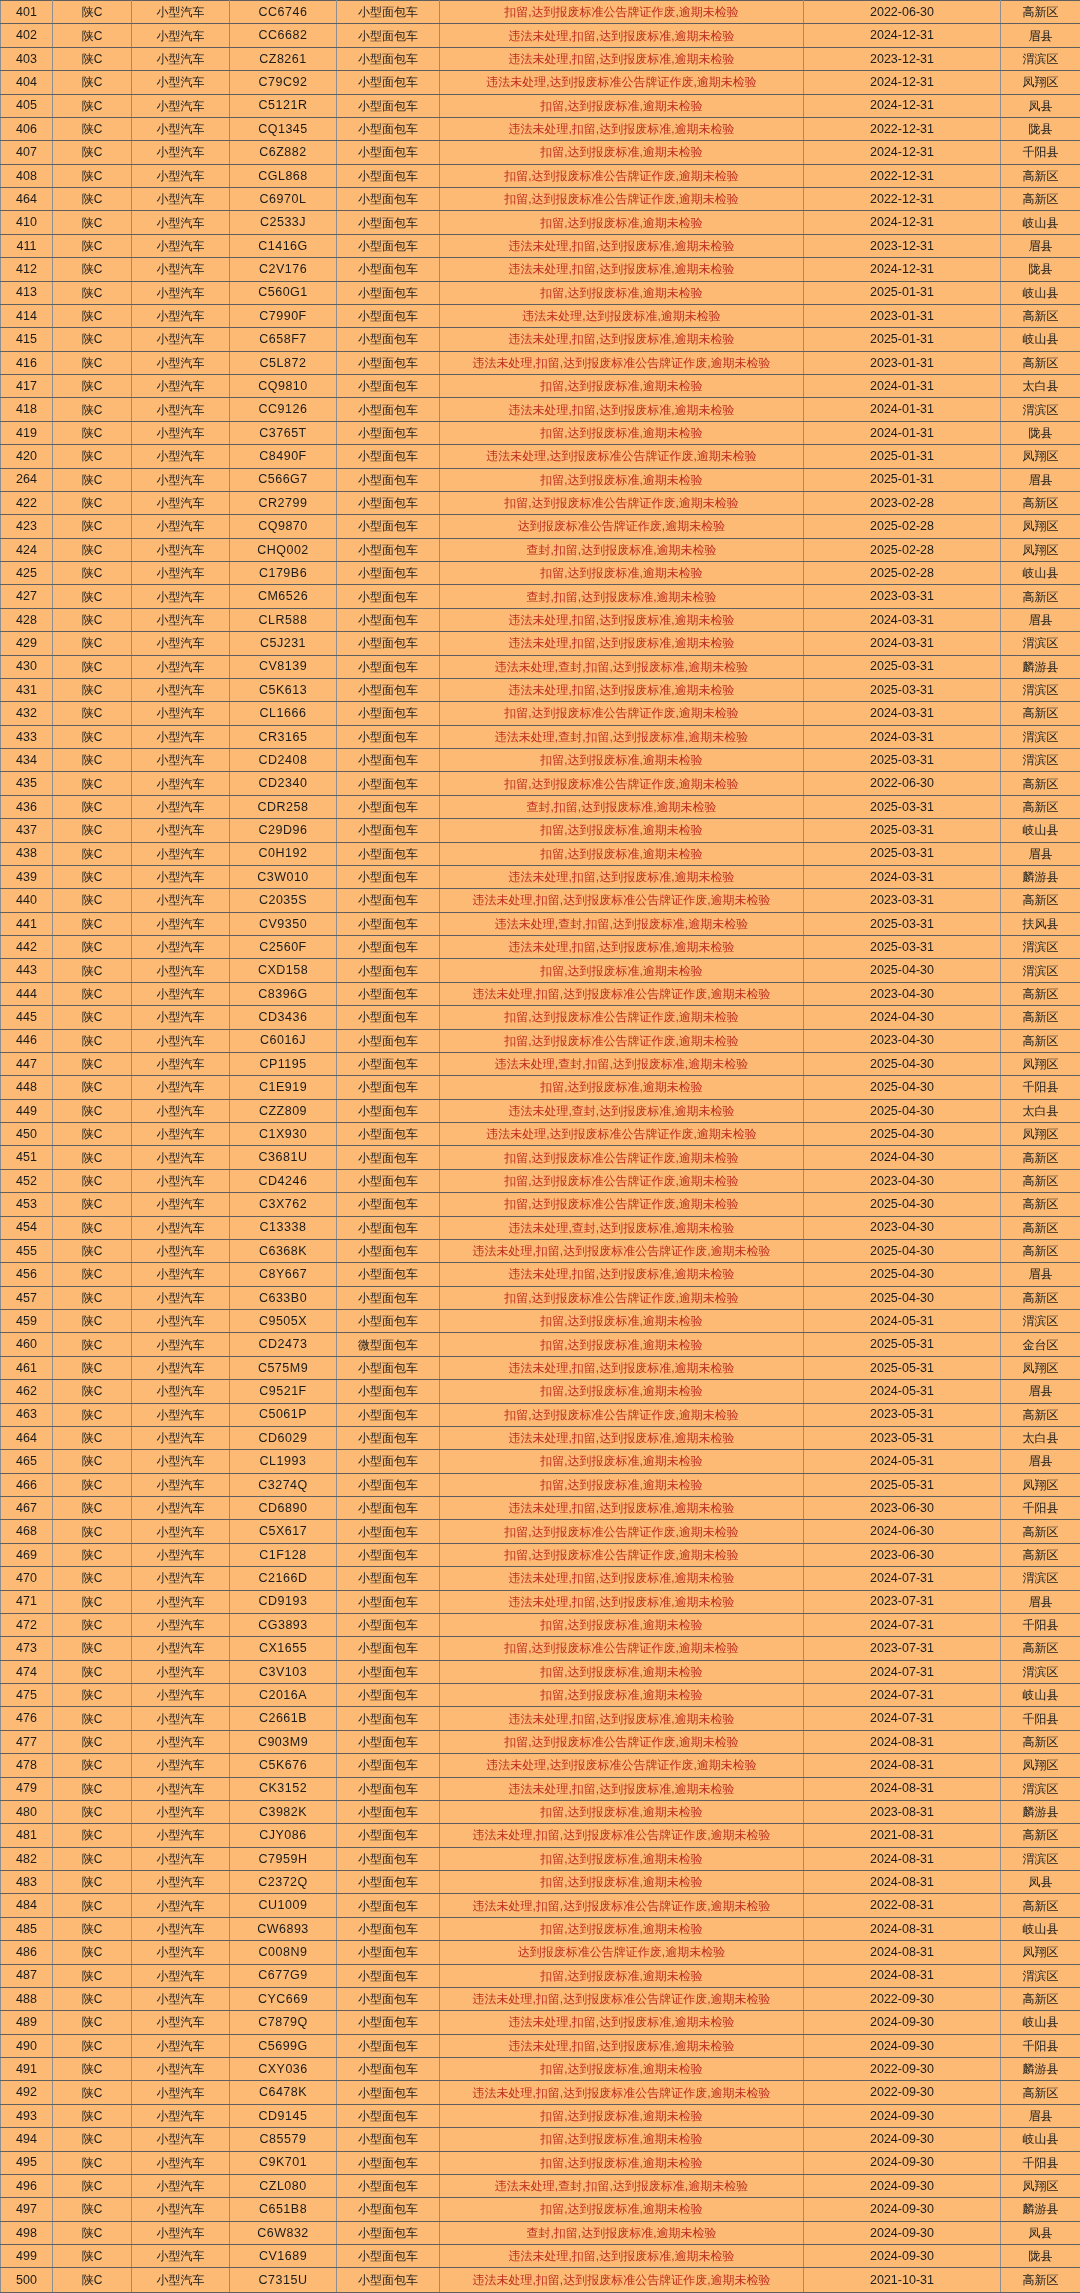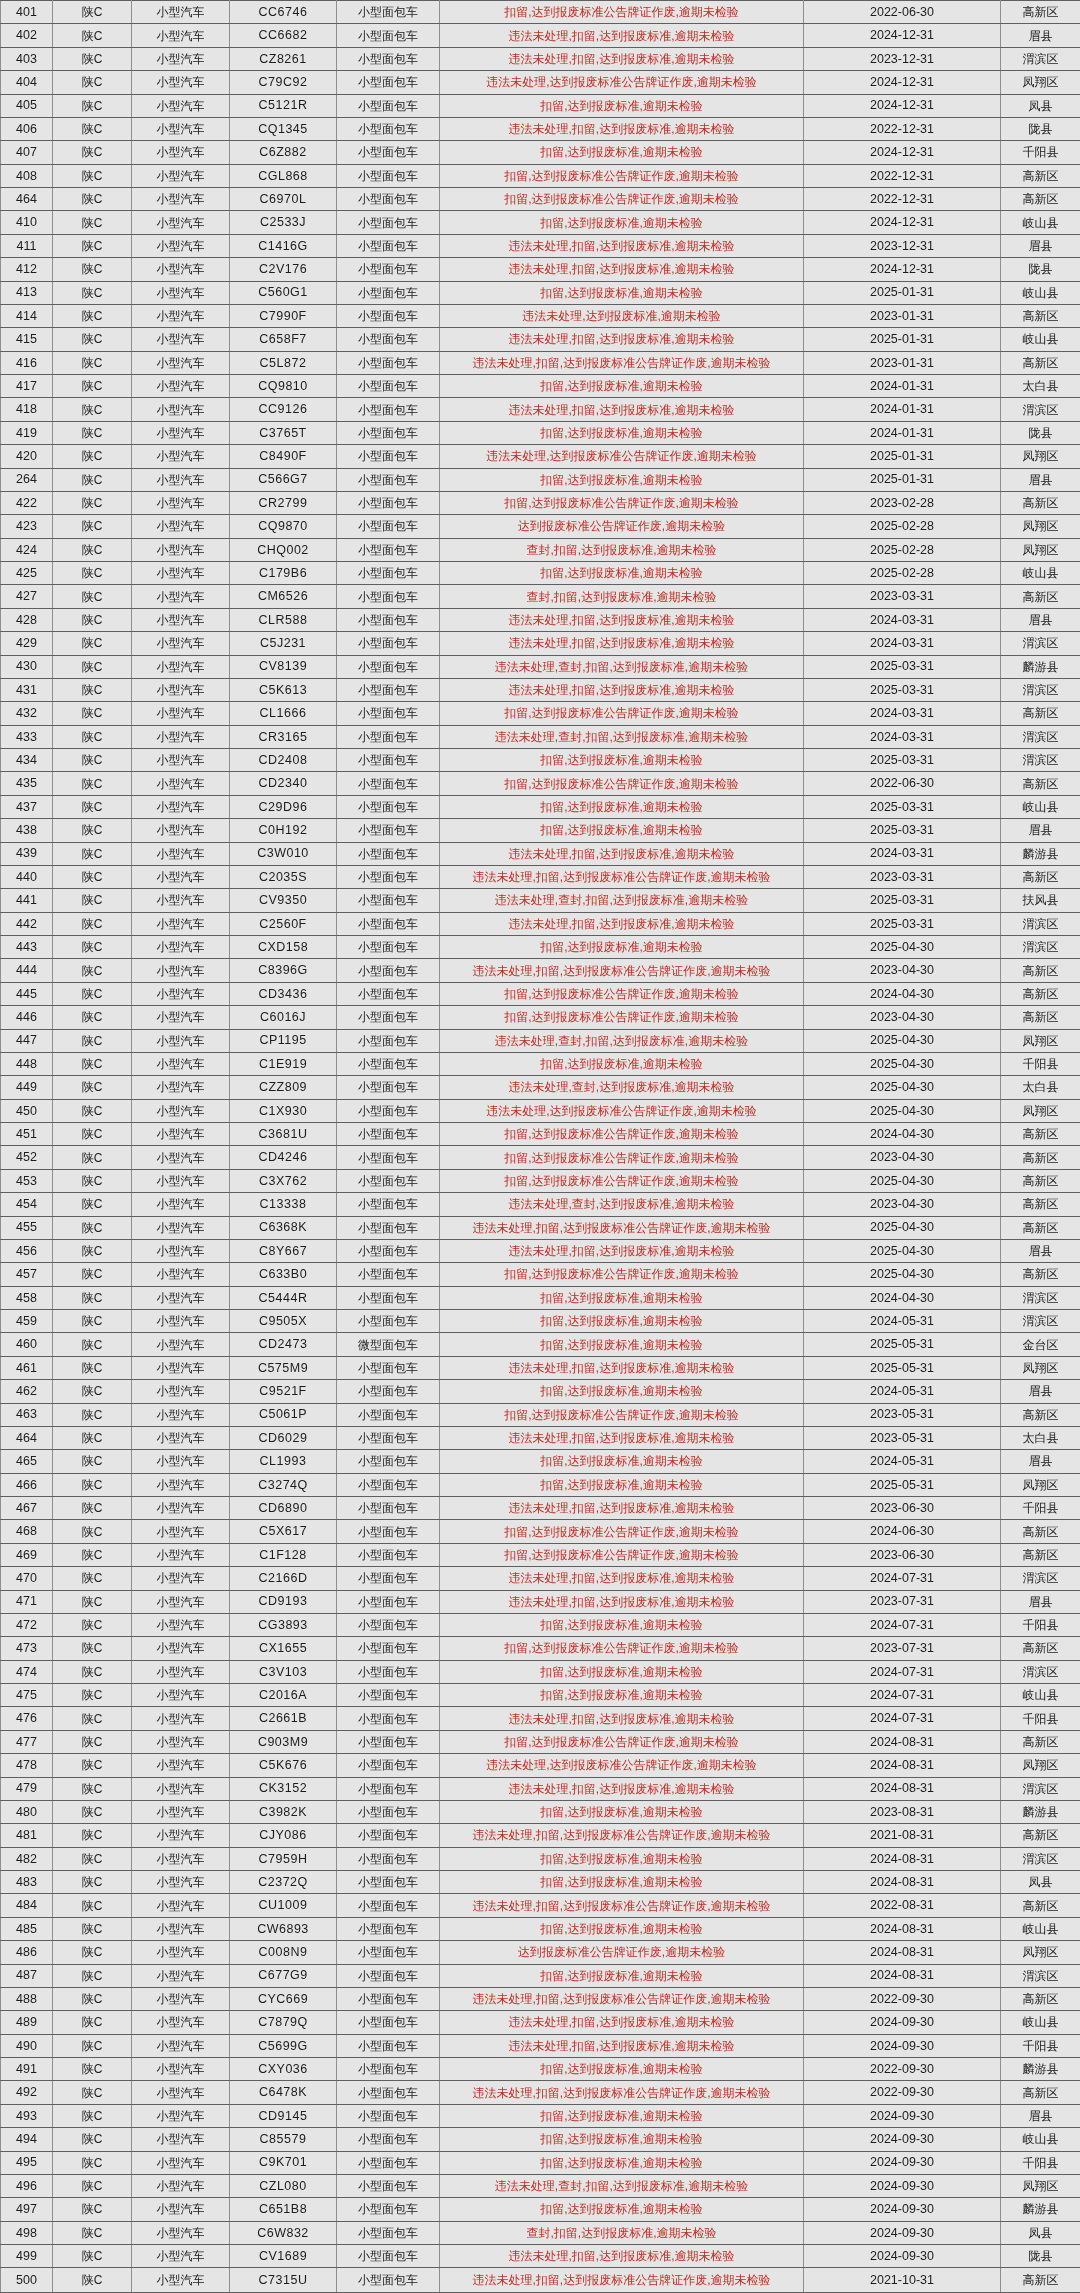--- a/index.html
+++ b/index.html
@@ -6,21 +6,21 @@
   html, body {
     width: 1080px;
     background: #ffffff;
     font-family: "Liberation Sans", "DejaVu Sans", sans-serif;
   }
   table {
     width: 1080px;
     height: 2293px;
     border-collapse: collapse;
     table-layout: fixed;
-    background: #e5e5e5;
+    background: #fdba74;
   }
   tr { height: 22.93px; }
   td {
     border-top: 1px solid #5f5f5f;
     border-bottom: 1px solid #5f5f5f;
     border-left: 1px solid #8e8e8e;
     border-right: 1px solid #8e8e8e;
     text-align: center;
     vertical-align: middle;
     font-size: 12px;
@@ -418,20 +418,30 @@
     <td class="c-no">435</td>
     <td class="c-prefix">陕C</td>
     <td class="c-type">小型汽车</td>
     <td class="c-plate">CD2340</td>
     <td class="c-subtype">小型面包车</td>
     <td class="c-status">扣留,达到报废标准公告牌证作废,逾期未检验</td>
     <td class="c-expiry">2022-06-30</td>
     <td class="c-district">高新区</td>
   </tr>
 
+  <tr>
+    <td class="c-no">436</td>
+    <td class="c-prefix">陕C</td>
+    <td class="c-type">小型汽车</td>
+    <td class="c-plate">CDR258</td>
+    <td class="c-subtype">小型面包车</td>
+    <td class="c-status">查封,扣留,达到报废标准,逾期未检验</td>
+    <td class="c-expiry">2025-03-31</td>
+    <td class="c-district">高新区</td>
+  </tr>
 
   <tr>
     <td class="c-no">437</td>
     <td class="c-prefix">陕C</td>
     <td class="c-type">小型汽车</td>
     <td class="c-plate">C29D96</td>
     <td class="c-subtype">小型面包车</td>
     <td class="c-status">扣留,达到报废标准,逾期未检验</td>
     <td class="c-expiry">2025-03-31</td>
     <td class="c-district">岐山县</td>
@@ -650,30 +660,20 @@
     <td class="c-no">457</td>
     <td class="c-prefix">陕C</td>
     <td class="c-type">小型汽车</td>
     <td class="c-plate">C633B0</td>
     <td class="c-subtype">小型面包车</td>
     <td class="c-status">扣留,达到报废标准公告牌证作废,逾期未检验</td>
     <td class="c-expiry">2025-04-30</td>
     <td class="c-district">高新区</td>
   </tr>
 
-  <tr>
-    <td class="c-no">458</td>
-    <td class="c-prefix">陕C</td>
-    <td class="c-type">小型汽车</td>
-    <td class="c-plate">C5444R</td>
-    <td class="c-subtype">小型面包车</td>
-    <td class="c-status">扣留,达到报废标准,逾期未检验</td>
-    <td class="c-expiry">2024-04-30</td>
-    <td class="c-district">渭滨区</td>
-  </tr>
 
   <tr>
     <td class="c-no">459</td>
     <td class="c-prefix">陕C</td>
     <td class="c-type">小型汽车</td>
     <td class="c-plate">C9505X</td>
     <td class="c-subtype">小型面包车</td>
     <td class="c-status">扣留,达到报废标准,逾期未检验</td>
     <td class="c-expiry">2024-05-31</td>
     <td class="c-district">渭滨区</td>

